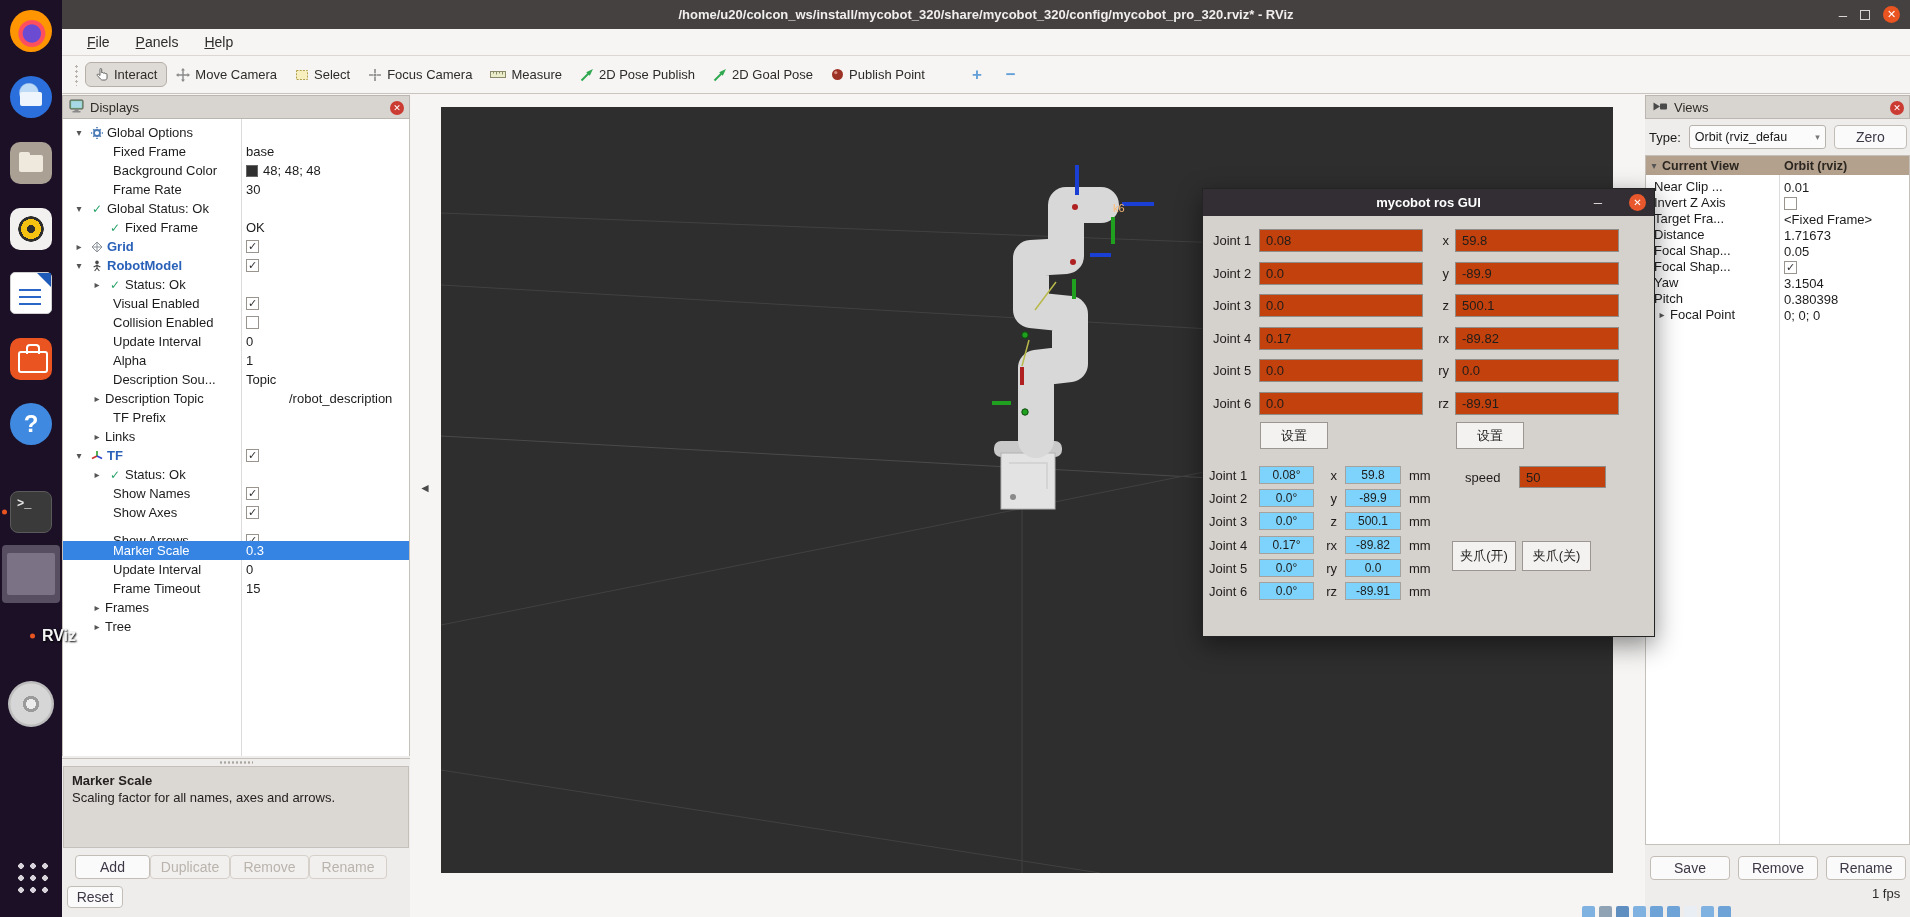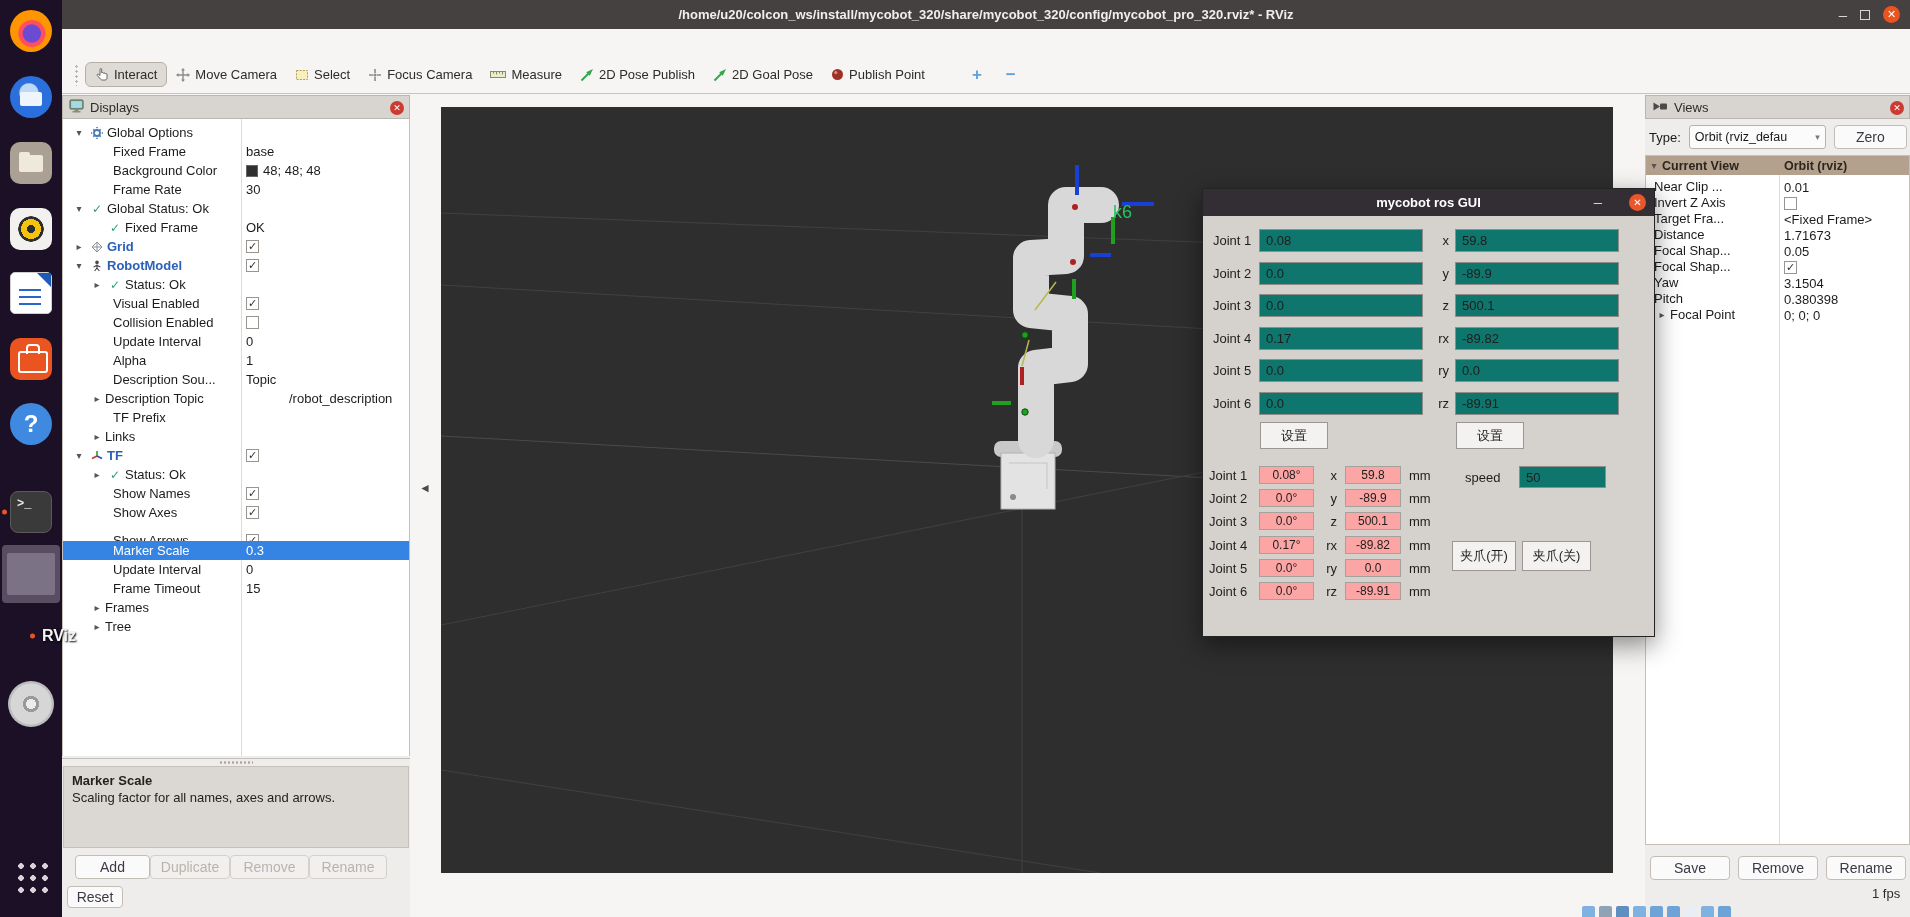--- a/index.html
+++ b/index.html
@@ -83,21 +83,21 @@
   #displays-splitter .dots{width:34px;height:3px;background-image:radial-gradient(circle,#a9a39d 1px,transparent 1.3px);background-size:4px 3px}
   #displays-help{position:absolute;left:1px;top:671px;width:346px;height:82px;background:#dbd7d3;border:1px solid #c5c0ba;padding:6px 8px;font-size:13px;color:#242220}
   #displays-help .ht{font-weight:bold;margin-bottom:2px}
   #displays-buttons{position:absolute;left:0;top:760px;width:348px;height:25px;display:flex;padding-left:13px}
   #displays-buttons .btn{height:24px}
   #btn-add{width:75px}#btn-duplicate{width:80px}#btn-remove{width:79px}#btn-rename{width:78px}
   #btn-reset{position:absolute;left:5px;top:791px;width:56px;height:22px}
 
   
   #viewport{position:absolute;left:441px;top:107px;width:1172px;height:766px;background:#2e2e2e;z-index:1}
-  #tf-frame-label{position:absolute;left:672px;top:95px;color:#22c55e;font-size:18px;z-index:2}
+  #tf-frame-label{position:absolute;left:672px;top:95px;color:#fdba74;font-size:11px;z-index:2}
   #panel-collapse{position:absolute;left:415px;top:478px;width:20px;height:20px;color:#4a4a4a;font-size:12px;display:flex;align-items:center;justify-content:center;z-index:2}
 
   
   #views-panel{position:absolute;left:1645px;top:95px;width:265px;height:822px;background:#efedeb}
   #views-type-row{position:absolute;left:0;top:28px;width:265px;height:28px;display:flex;align-items:center;gap:8px;padding-left:4px;font-size:13px}
   #views-type-dd{width:137px;height:24px;background:#fcfbfb;border:1px solid #b8b2ac;border-radius:3px;display:flex;align-items:center;justify-content:space-between;padding:0 5px;font-size:12.5px;white-space:nowrap;overflow:hidden}
   #views-type-dd .caret{color:#777;font-size:9px}
   #btn-zero{width:73px;height:24px}
   #views-tree{position:absolute;left:0;top:60px;width:265px;height:690px;background:#fff;border:1px solid #c5c0ba;overflow:hidden}
   #views-tree .coldiv{position:absolute;left:133px;top:0;bottom:0;width:1px;background:#dcdcdc}
@@ -107,22 +107,22 @@
   #views-buttons .btn{width:80px;height:24px}
   #fps-label{position:absolute;left:1872px;top:886px;font-size:13px;color:#2b2b2b;z-index:2}
 
   
   #dialog{position:absolute;left:1202px;top:188px;width:453px;height:449px;background:#d5d1cd;border:1px solid #242424;box-shadow:0 8px 24px rgba(0,0,0,.45);z-index:50}
   #dlg-titlebar{position:absolute;left:0;top:0;width:100%;height:27px;background:#322e34;display:flex;align-items:center;justify-content:center}
   #dlg-titlebar .dt{color:#fff;font-weight:bold;font-size:13px}
   #dlg-min{position:absolute;right:52px;top:4px;color:#d6d3d0;font-size:15px}
   #dlg-close{position:absolute;right:8px;top:5px;width:17px;height:17px;border-radius:50%;background:#e9582d;color:#fff;font-size:10px;display:flex;align-items:center;justify-content:center}
   .dlg-label{position:absolute;font-size:13px;color:#1f1d1b;white-space:nowrap}
-  .dlg-input{position:absolute;background:#0f766e;border:1px solid #908c88;font-size:13px;color:#1f1d1b;display:flex;align-items:center;padding-left:6px}
-  .dlg-box{position:absolute;background:#fca5a5;border:1px solid #a5a19d;font-size:12px;color:#1f1d1b;display:flex;align-items:center;justify-content:center}
+  .dlg-input{position:absolute;background:#c2410c;border:1px solid #908c88;font-size:13px;color:#1f1d1b;display:flex;align-items:center;padding-left:6px}
+  .dlg-box{position:absolute;background:#7dd3fc;border:1px solid #a5a19d;font-size:12px;color:#1f1d1b;display:flex;align-items:center;justify-content:center}
   .dlg-btn{position:absolute;background:#f4f2f0;border:1px solid #9b9691;font-size:13px;color:#1f1d1b;display:flex;align-items:center;justify-content:center}
 
   
   #mini-taskbar{position:absolute;left:1582px;top:906px;height:14px;display:flex;gap:4px;z-index:3}
   .mt-sq{width:13px;height:14px;border-radius:2px}
 </style>
 </head>
 <body>
 
 <div id="screen">
@@ -171,20 +171,25 @@
 
   <div id="titlebar">
     <div class="wtitle">/home/u20/colcon_ws/install/mycobot_320/share/mycobot_320/config/mycobot_pro_320.rviz* - RViz</div>
     <div id="win-controls">
       <span class="wc-min">–</span>
       <span class="wc-max"></span>
       <span class="wc-close">✕</span>
     </div>
   </div>
 
+  <div id="menubar">
+    <span class="menu-item">File</span>
+    <span class="menu-item">Panels</span>
+    <span class="menu-item">Help</span>
+  </div>
 
   <div id="toolbar">
     <div class="tb-handle"></div>
 
     <div class="tool active">
         <span class="ticon">
           <svg width="14" height="14" viewBox="0 0 14 14">
             <path d="M5 1.5 v6 L3.5 6.3 c-.8-.6-1.8.3-1.2 1.2 L5.5 11 c.4.6 1 1 1.8 1 H10 c1.1 0 2-.9 2-2 V6.5 c0-.6-.4-1-1-1 -.3 0-.6.1-.7.3 0-.5-.5-.9-1-.9 -.3 0-.6.1-.8.4 -.1-.5-.5-.8-1-.8 -.3 0-.6.1-.8.3 V1.5 C6.7.9 6.3.5 5.8.5 5.3.5 5 .9 5 1.5 Z" fill="#fdfdfd" stroke="#444" stroke-width=".8"></path>
           </svg>
         </span>

